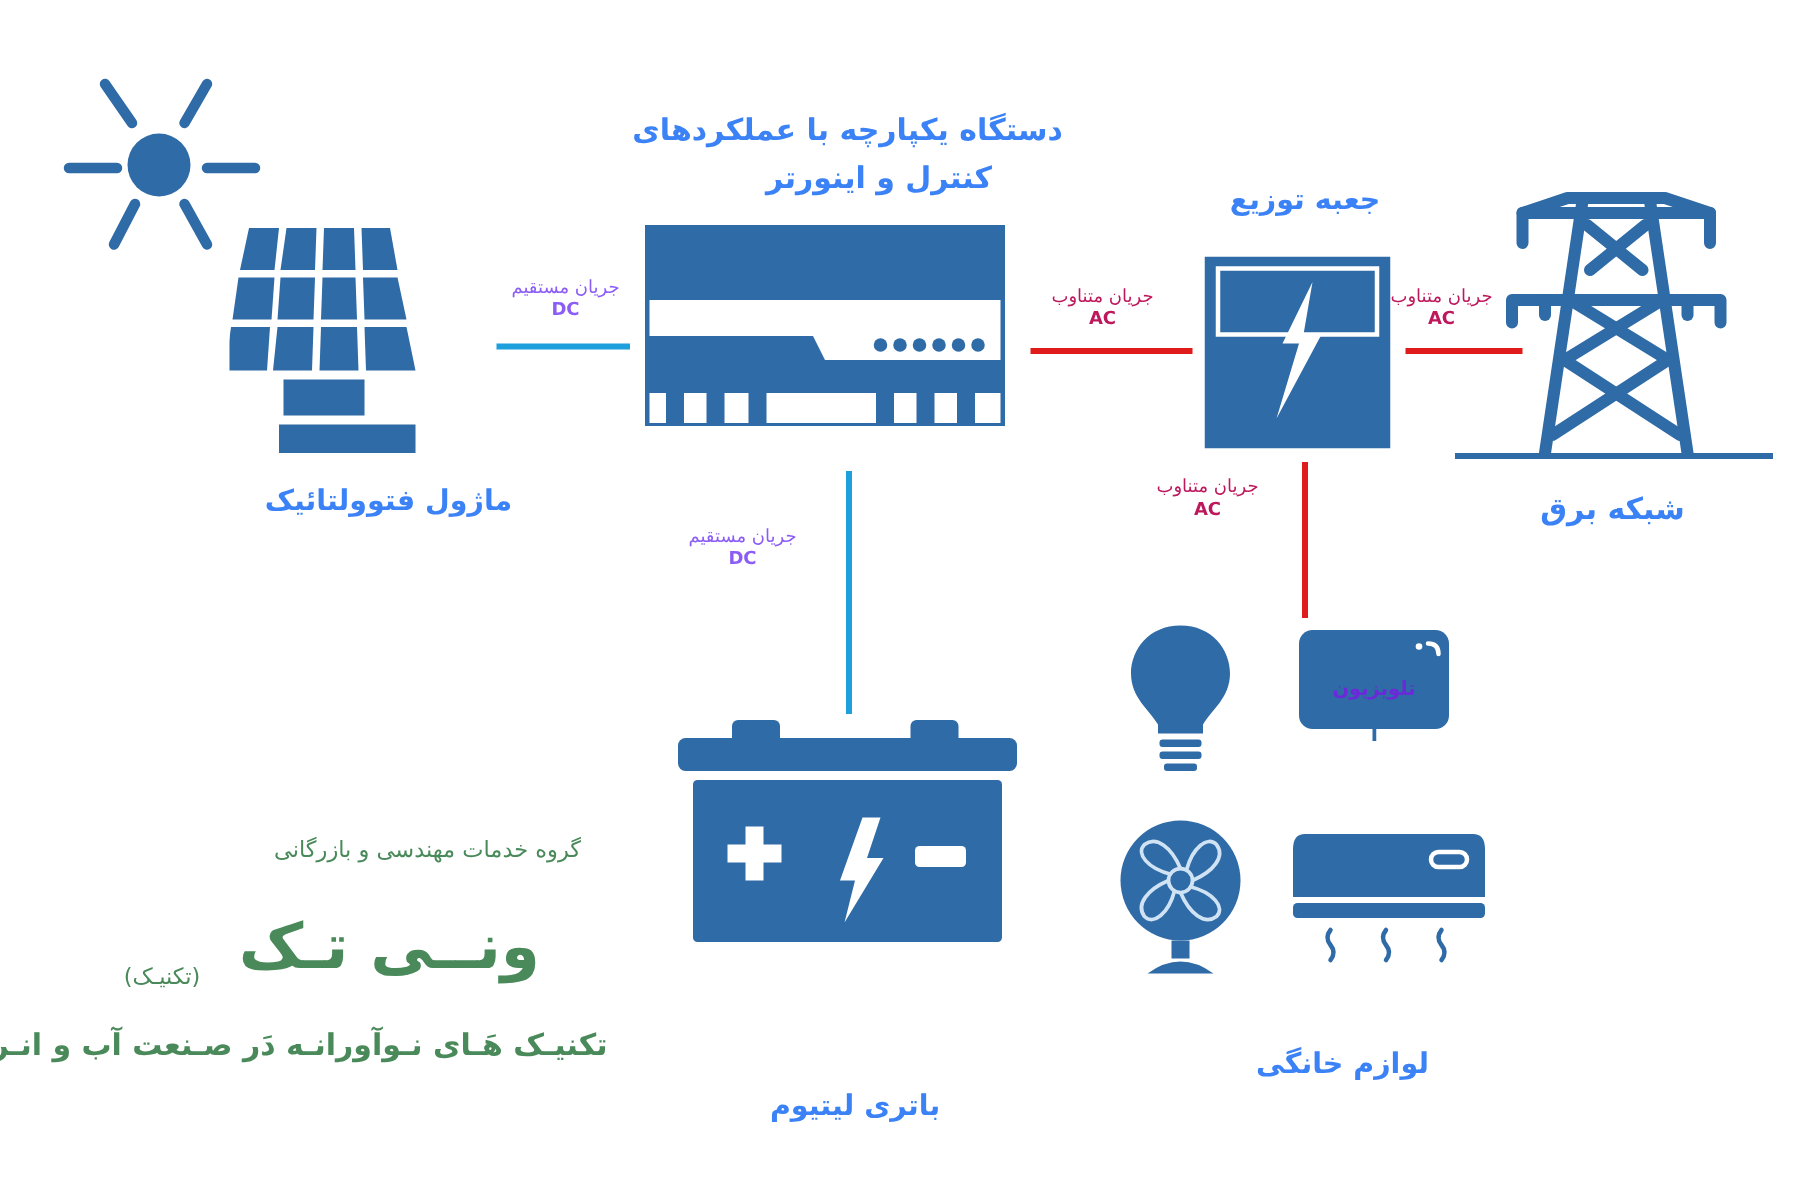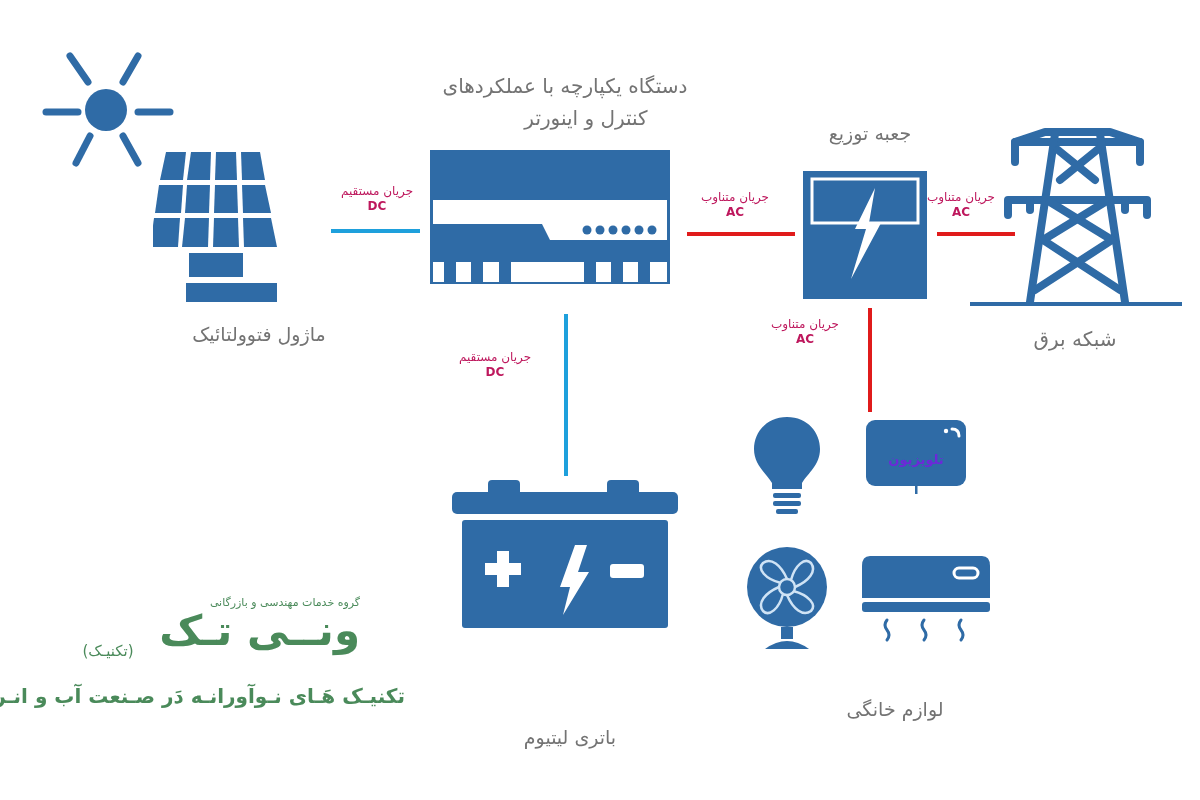--- a/index.html
+++ b/index.html
@@ -1,22 +1,22 @@
 <!DOCTYPE html>
 <html><head>
 <meta charset="utf-8">
 <style>
   html, body { margin:0; padding:0; background:#ffffff; }
   body { width:1200px; height:800px; position:relative; overflow:hidden;
          font-family:"DejaVu Sans", sans-serif; }
   .abs { position:absolute; }
-  .lbl { color:#737373; font-size:19px; text-align:center; direction:rtl; white-space:nowrap; }
+  .lbl { color:#3b82f6; font-size:19px; text-align:center; direction:rtl; white-space:nowrap;font-weight:bold; }
   .flow { font-size:12px; font-weight:bold; text-align:center; line-height:15px; white-space:nowrap; }
   .flow .fa { direction:rtl; display:block; font-weight:normal; }
-  .dc { color:#be185d;text-align:center; }
+  .dc { color:#8b5cf6;text-align:center; }
   .ac { color:#be185d; }
   .line-dc { background:#1ea0dc; }
   .line-ac { background:#e01b1b; }
   svg { display:block; }
   .logo { color:#4a8a5a; direction:rtl; text-align:center; white-space:nowrap; }
 </style>
 </head>
 <body>
 
 <div class="abs" style="left:38px;top:48px;">
@@ -197,16 +197,16 @@
     <rect x="157" y="0" width="32" height="16" rx="4" fill="#2f6ba6"></rect>
     <rect x="2" y="12" width="226" height="22" rx="5" fill="#2f6ba6"></rect>
     <rect x="12" y="40" width="206" height="108" rx="3" fill="#2f6ba6"></rect>
     <path d="M47,71 h12 v12 h12 v12 h-12 v12 h-12 v-12 h-12 v-12 h12 z" fill="#fff"></path>
     <rect x="160" y="84" width="34" height="14" rx="3" fill="#fff"></rect>
     <polygon points="125,65 110,107 120,107 113,135 139,92 128,92 137,65" fill="#fff"></polygon>
   </svg>
 </div>
 <div class="abs lbl" style="left:500px;top:698px;width:140px;margin-top:28px;">باتری لیتیوم</div>
 
-<div class="abs logo" style="left:165px;top:596px;width:240px;font-size:11px;">گروه خدمات مهندسی و بازرگانی</div>
+<div class="abs logo" style="left:165px;top:557px;width:240px;font-size:15px;">گروه خدمات مهندسی و بازرگانی</div>
 <div class="abs logo" style="left:160px;top:606px;width:200px;font-size:42px;font-weight:bold;">ونــی تـک</div>
 <div class="abs logo" style="left:68px;top:642px;width:80px;font-size:15px;">(تکنیـک)</div>
 <div class="abs logo" style="left:55px;top:684px;width:350px;font-size:20px;font-weight:bold;">تکنیـک هَـای نـوآورانـه دَر صـنعت آب و انـرژی</div>
 
 </body></html>

